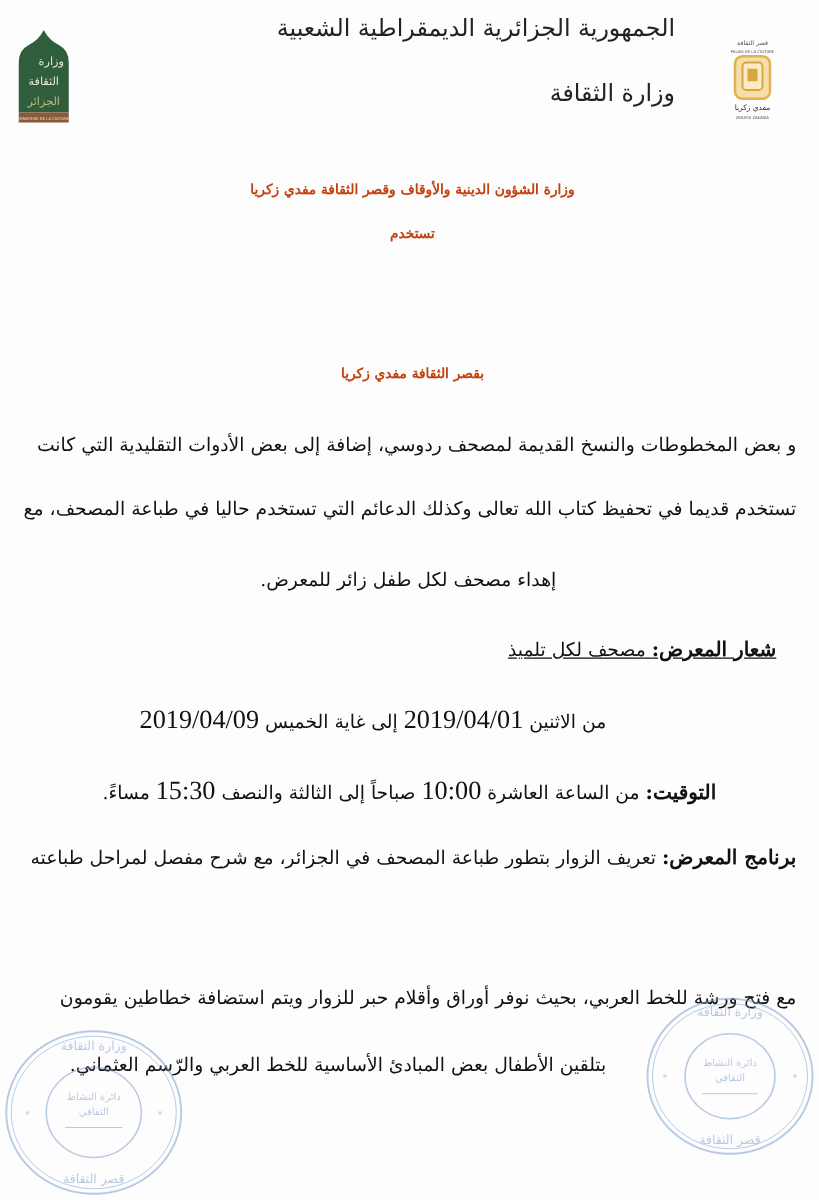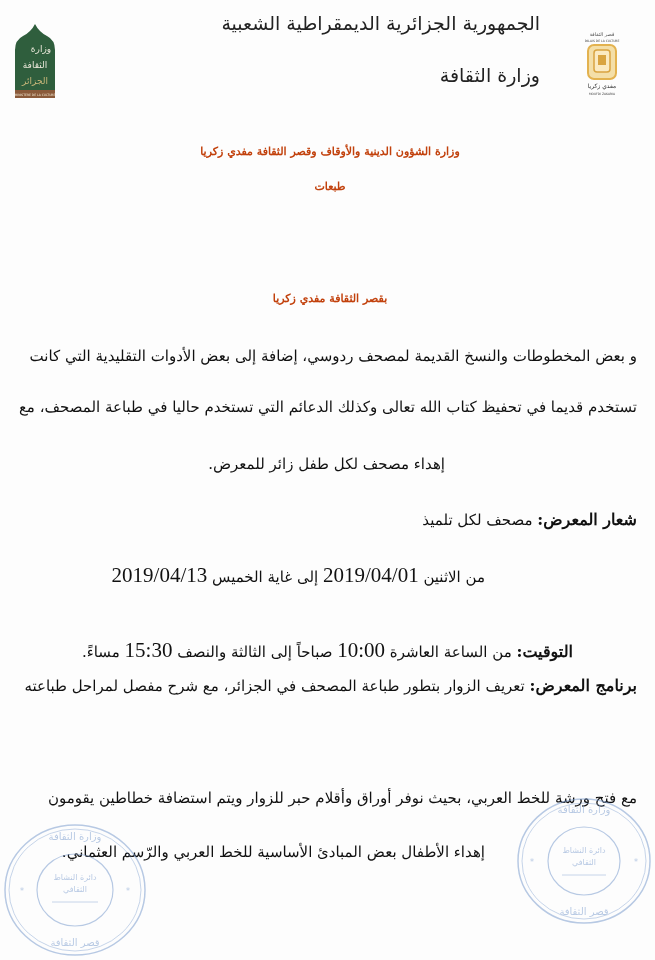--- a/index.html
+++ b/index.html
@@ -66,24 +66,24 @@
       color: #111;
       white-space: nowrap;
     }
     .p1 { right: 18px; top: 293px; }
     .p2 { right: 18px; top: 347px; }
     .p3 { right: 18px; top: 398px; }
     .p4 { right: 210px; top: 455px; }
 
     .label-bold { font-weight: bold; font-size: 16px; }
 
-    .slogan { right: 18px; top: 510px; font-size: 15px; }
+    .slogan { right: 34px; top: 510px; font-size: 15px; text-decoration: underline; }
     .dates { right: 170px; top: 563px; font-size: 15px; }
     .dates .num { font-size: 21px; font-family: "Liberation Serif", serif; }
-    .timing { right: 82px; top: 620px; font-size: 15px; margin-top: 18px; }
+    .timing { right: 82px; top: 620px; font-size: 15px; }
     .timing .num { font-size: 21px; font-family: "Liberation Serif", serif; }
     .prog1 { right: 18px; top: 676px; }
     .prog2 { right: 18px; top: 735px; }
     .prog3 { right: 18px; top: 789px; }
     .prog4 { right: 170px; top: 843px; }
 
     
     .stamp {
       position: absolute;
       border-radius: 50%;
@@ -113,44 +113,44 @@
     <rect x="16" y="20" width="16" height="22" rx="3" fill="#fbeac2" stroke="#d9a441" stroke-width="1.5"></rect>
     <rect x="20" y="25" width="8" height="10" fill="#d9a441"></rect>
     <text x="24" y="58" font-size="6" fill="#333" text-anchor="middle" font-family="DejaVu Sans, sans-serif">مفدي زكريا</text>
     <text x="24" y="65" font-size="3" fill="#444" text-anchor="middle" font-family="DejaVu Sans, sans-serif">MOUFDI ZAKARIA</text>
   </svg>
 
   <div class="hdr-line hdr-republic">الجمهورية الجزائرية الديمقراطية الشعبية</div>
   <div class="hdr-line hdr-ministry">وزارة الثقافة</div>
 
   <div class="title-line t1">وزارة الشؤون الدينية والأوقاف وقصر الثقافة مفدي زكريا</div>
-  <div class="title-line t2">طبعات</div>
+  <div class="title-line t2">تستخدم</div>
   <div class="title-line t4">بقصر الثقافة مفدي زكريا</div>
 
   <div class="body-line p2">و بعض المخطوطات والنسخ القديمة لمصحف ردوسي، إضافة إلى بعض الأدوات التقليدية التي كانت</div>
   <div class="body-line p3">تستخدم قديما في تحفيظ كتاب الله تعالى وكذلك الدعائم التي تستخدم حاليا في طباعة المصحف، مع</div>
   <div class="body-line p4">إهداء مصحف لكل طفل زائر للمعرض.</div>
 
   <div class="body-line slogan">
     <span class="label-bold">شعار المعرض:</span><span> مصحف لكل تلميذ</span>
   </div>
 
   <div class="body-line dates">
-    <span>من الاثنين </span><span class="num">2019/04/01</span><span> إلى غاية الخميس </span><span class="num">2019/04/13</span>
+    <span>من الاثنين </span><span class="num">2019/04/01</span><span> إلى غاية الخميس </span><span class="num">2019/04/09</span>
   </div>
 
   <div class="body-line timing">
     <span class="label-bold">التوقيت:</span><span> من الساعة العاشرة </span><span class="num">10:00</span><span> صباحاً إلى الثالثة والنصف </span><span class="num">15:30</span><span> مساءً.</span>
   </div>
 
   <div class="body-line prog1">
     <span class="label-bold">برنامج المعرض:</span><span> تعريف الزوار بتطور طباعة المصحف في الجزائر، مع شرح مفصل لمراحل طباعته</span>
   </div>
   <div class="body-line prog3">مع فتح ورشة للخط العربي، بحيث نوفر أوراق وأقلام حبر للزوار ويتم استضافة خطاطين يقومون</div>
-  <div class="body-line prog4">إهداء الأطفال بعض المبادئ الأساسية للخط العربي والرّسم العثماني.</div>
+  <div class="body-line prog4">بتلقين الأطفال بعض المبادئ الأساسية للخط العربي والرّسم العثماني.</div>
 
   <svg class="stamp stamp-left" viewBox="0 0 146 136">
     <ellipse cx="73" cy="68" rx="70" ry="65" fill="none" stroke="#7f9fcf" stroke-width="1.5"></ellipse>
     <ellipse cx="73" cy="68" rx="66" ry="61" fill="none" stroke="#7f9fcf" stroke-width="0.8"></ellipse>
     <ellipse cx="73" cy="68" rx="38" ry="36" fill="none" stroke="#7f9fcf" stroke-width="1.2"></ellipse>
     <text x="73" y="18" font-size="10" fill="#7f9fcf" text-anchor="middle" font-family="DejaVu Sans, sans-serif">وزارة الثقافة</text>
     <text x="73" y="58" font-size="8" fill="#7f9fcf" text-anchor="middle" font-family="DejaVu Sans, sans-serif">دائرة النشاط</text>
     <text x="73" y="70" font-size="8" fill="#7f9fcf" text-anchor="middle" font-family="DejaVu Sans, sans-serif">الثقافي</text>
     <line x1="50" y1="80" x2="96" y2="80" stroke="#7f9fcf" stroke-width="0.8"></line>
     <text x="18" y="72" font-size="8" fill="#7f9fcf" font-family="DejaVu Sans, sans-serif">*</text>

